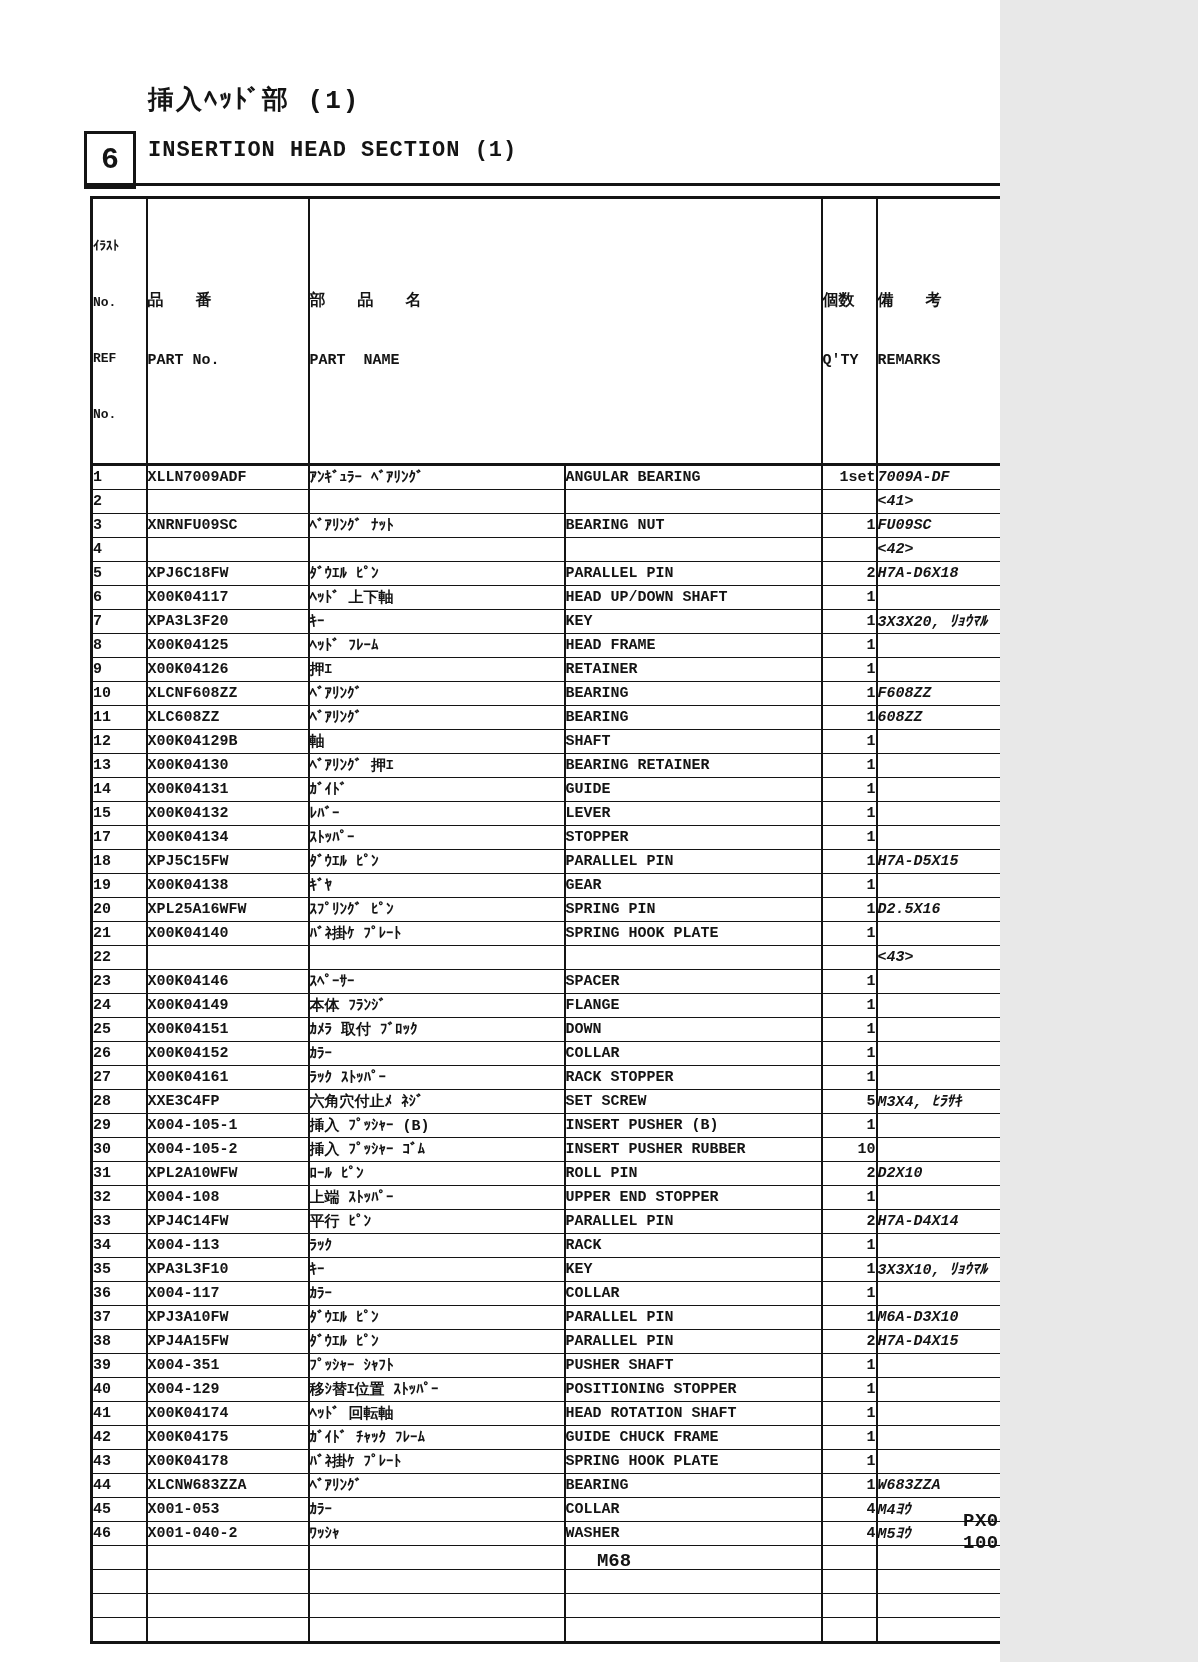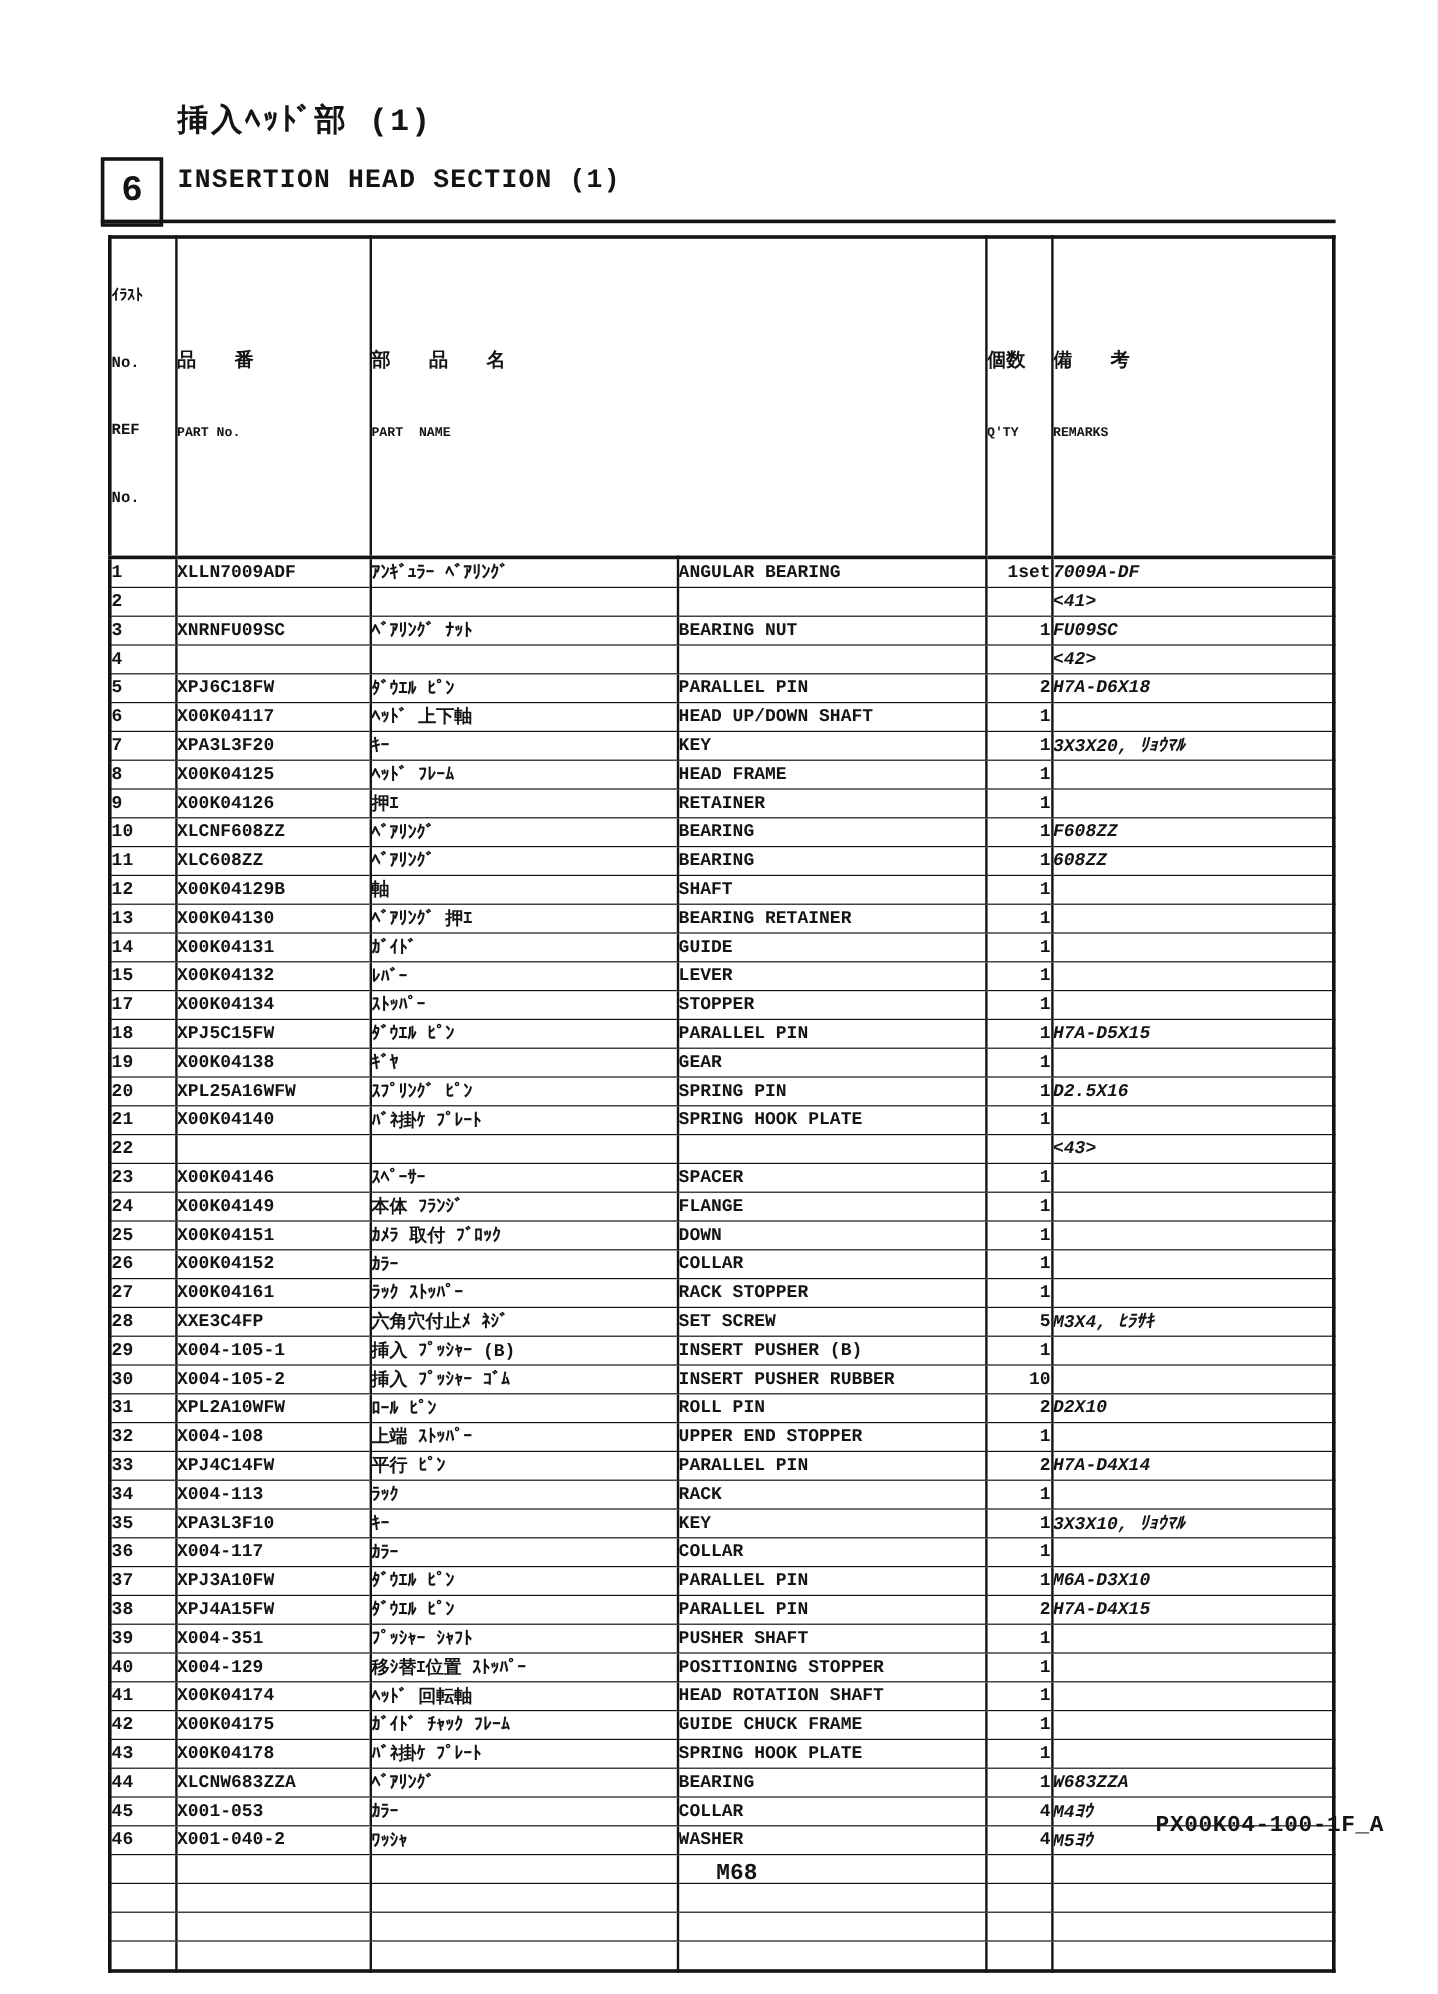--- a/index.html
+++ b/index.html
@@ -1,18 +1,18 @@
 <!DOCTYPE html>
 <html><head>
 <meta charset="utf-8">
 <style>
   html,body{margin:0;padding:0;background:#e8e8e8;}
   .page{
     position:relative;
-    width:1198px;height:1662px;
+    width:1000px;height:1662px;
     background:#ffffff;
     font-family:"Liberation Mono","DejaVu Sans Mono",monospace;
     color:#141414;
     overflow:hidden;
   }
   .title-jp{
     position:absolute;left:148px;top:82px;
     font-size:26px;font-weight:bold;letter-spacing:2px;white-space:pre;
   }
   .section-box{
@@ -41,21 +41,21 @@
   }
   table.parts thead th{
     border-bottom:3px solid #141414;
     vertical-align:middle;text-align:left;
     height:85px;font-size:16px;line-height:20px;
   }
   table.parts td{
     border-top:1px solid #141414;border-bottom:1px solid #141414;
     height:23px;font-size:15px;vertical-align:middle;
   }
-  .h-sub{font-size:11px;font-weight:600;}
+  .h-sub{font-size:15px;font-weight:600;}
   .h-ref div{font-size:13px;line-height:16px;font-weight:600;}
   td.c-ref{padding-left:7px;font-size:15px;}
   td.c-part{padding-left:12px;font-size:16px;}
   td.c-namejp{padding-left:12px;font-size:14px;}
   td.c-nameen{padding-left:10px;font-size:15px;}
   td.c-qty{text-align:right;padding-right:14px;font-size:15px;}
   td.c-rem{padding-left:12px;font-size:14px;font-style:italic;}
   .doc-num{
     position:absolute;left:963px;top:1510px;
     font-size:19px;font-weight:600;letter-spacing:0.5px;

